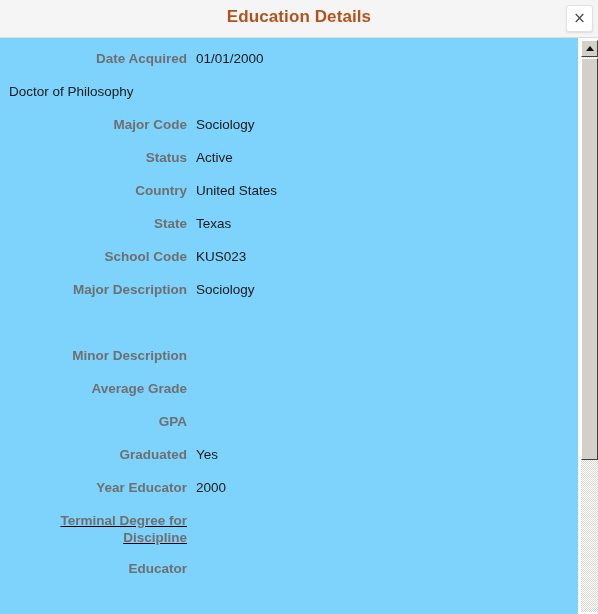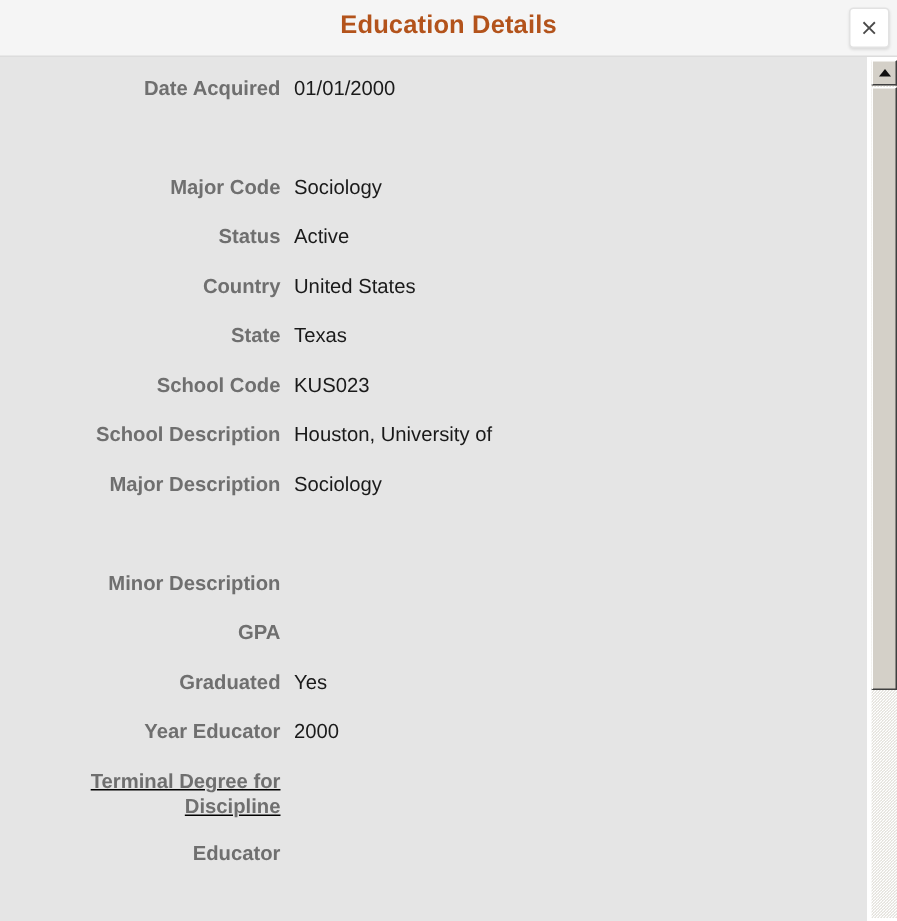--- a/index.html
+++ b/index.html
@@ -64,21 +64,21 @@
     color: #4a4a4a;
     font-weight: normal;
     font-family: "DejaVu Sans", sans-serif;
   }
 
   
   .modal-body {
     position: relative;
     height: 576px;
     overflow: hidden;
-    background: #e5e5e5;
+    background: #7dd3fc;
   }
 
   .detail-list {
     position: absolute;
     left: 0;
     top: 0;
     width: 570px;
     padding-top: 6px;
     box-sizing: border-box;
   }
@@ -194,20 +194,21 @@
   </div>
 
   <div class="modal-body">
 
     <div class="detail-list" id="detail-list">
         <div class="detail-row">
           <div class="detail-label">Date Acquired</div>
           <div class="detail-value">01/01/2000</div>
         </div>
         <div class="detail-row">
+          <div class="detail-value">Doctor of Philosophy</div>
         </div>
         <div class="detail-row">
           <div class="detail-label">Major Code</div>
           <div class="detail-value">Sociology</div>
         </div>
         <div class="detail-row">
           <div class="detail-label">Status</div>
           <div class="detail-value">Active</div>
         </div>
         <div class="detail-row">
@@ -216,32 +217,32 @@
         </div>
         <div class="detail-row">
           <div class="detail-label">State</div>
           <div class="detail-value">Texas</div>
         </div>
         <div class="detail-row">
           <div class="detail-label">School Code</div>
           <div class="detail-value">KUS023</div>
         </div>
         <div class="detail-row">
-          <div class="detail-label">School Description</div>
-          <div class="detail-value">Houston, University of</div>
-        </div>
-        <div class="detail-row">
           <div class="detail-label">Major Description</div>
           <div class="detail-value">Sociology</div>
         </div>
         <div class="detail-row">
           <div class="detail-value"></div>
         </div>
         <div class="detail-row">
           <div class="detail-label">Minor Description</div>
+          <div class="detail-value"></div>
+        </div>
+        <div class="detail-row">
+          <div class="detail-label">Average Grade</div>
           <div class="detail-value"></div>
         </div>
         <div class="detail-row">
           <div class="detail-label">GPA</div>
           <div class="detail-value"></div>
         </div>
         <div class="detail-row">
           <div class="detail-label">Graduated</div>
           <div class="detail-value">Yes</div>
         </div>

